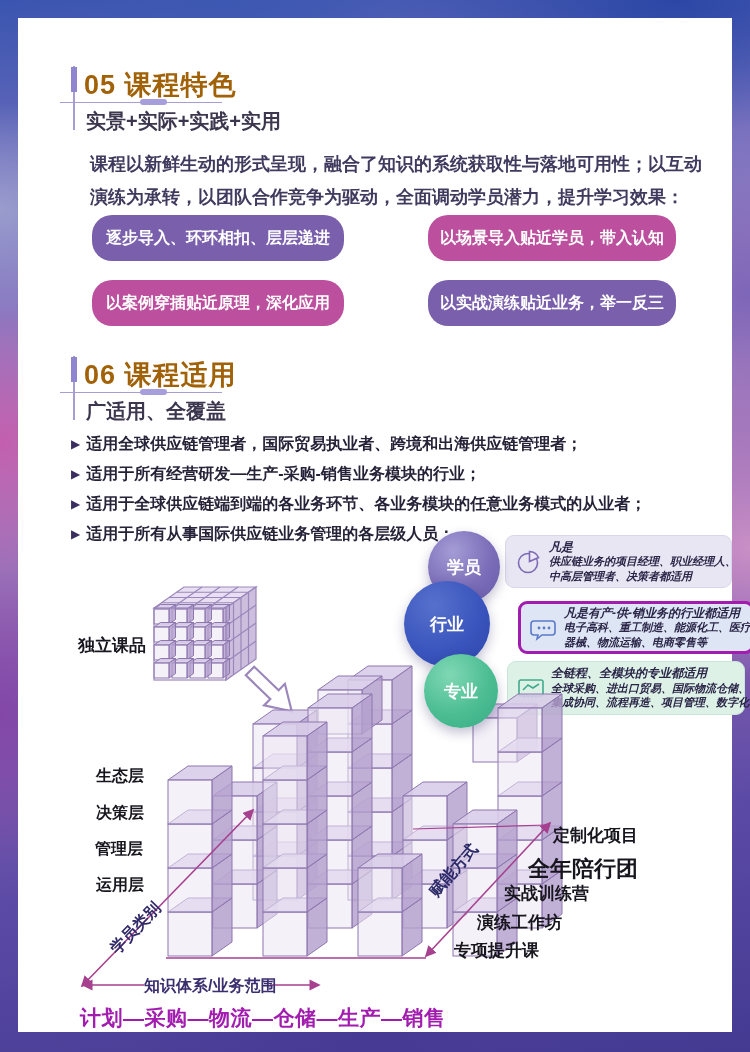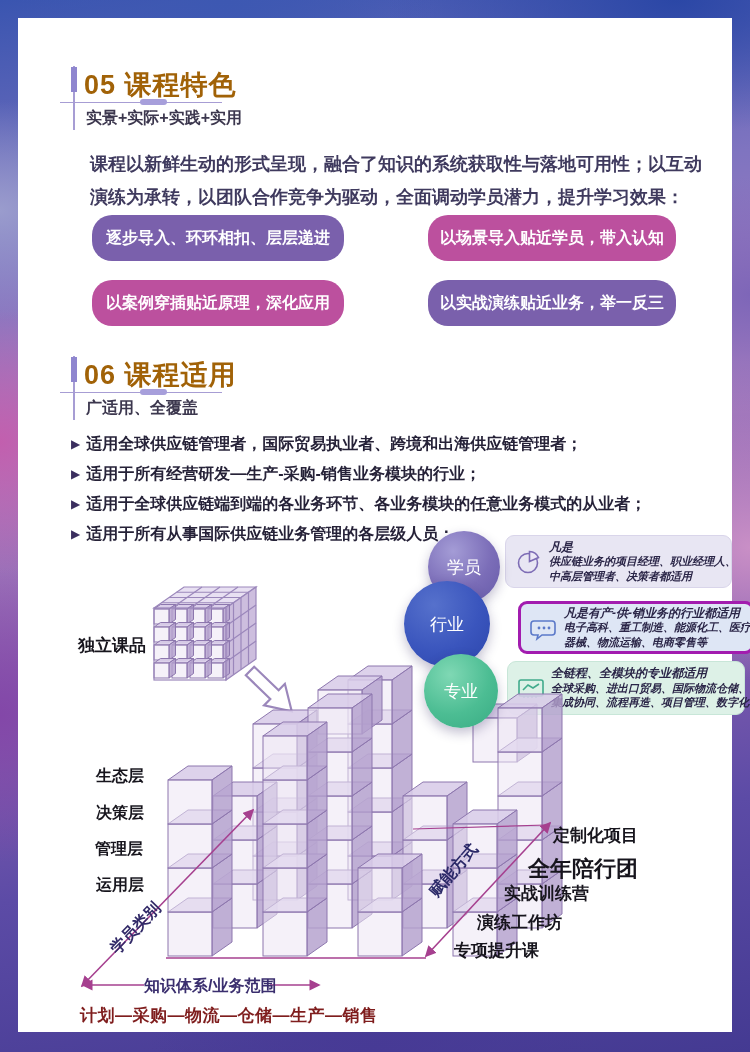--- a/index.html
+++ b/index.html
@@ -18,54 +18,54 @@
       linear-gradient(172deg,#3a55b0 0%,#7f74c0 22%,#a97fc0 40%,#8f63b2 58%,#5c4ba6 78%,#443a92 100%);
   }
   .card{position:absolute;left:18px;top:18px;width:714px;height:1014px;background:#ffffff;}
 
   
   .sec-vline{position:absolute;width:2px;background:#a79dd4;}
   .sec-vbar{position:absolute;width:6px;background:#8f86cf;}
   .sec-hline{position:absolute;height:1px;background:#a79dd4;}
   .sec-hseg{position:absolute;height:6px;background:#a79fdb;border-radius:3px;}
   .sec-title{position:absolute;font-size:27px;font-weight:bold;color:#a16207;letter-spacing:1px;white-space:nowrap;}
-  .sec-sub{position:absolute;font-size:16px;font-weight:bold;color:#3c374e;white-space:nowrap;}
+  .sec-sub{position:absolute;font-size:20px;font-weight:bold;color:#3c374e;white-space:nowrap;}
 
   .intro{position:absolute;font-size:18px;font-weight:bold;color:#3f3a5e;line-height:33px;white-space:nowrap;}
 
   .pill{position:absolute;height:46px;border-radius:20px;display:flex;align-items:center;justify-content:center;
         color:#ffffff;font-size:16px;font-weight:bold;white-space:nowrap;}
   .pill.purple{background:#7a60ac;}
   .pill.magenta{background:#bc509e;}
 
   .bullets{position:absolute;left:53px;top:416px;width:650px;}
   .brow{display:flex;align-items:flex-start;margin-bottom:10px;}
   .bmark{color:#3a2e5e;font-size:12px;margin-right:6px;line-height:20px;}
   .btext{font-size:16px;font-weight:bold;color:#262238;line-height:20px;white-space:nowrap;}
 
   .circle{position:absolute;border-radius:50%;display:flex;align-items:center;justify-content:center;
-          color:#fff;font-size:17px;font-weight:normal;box-shadow:0 5px 12px rgba(40,30,90,.28);}
+          color:#fff;font-size:17px;font-weight:bold;box-shadow:0 5px 12px rgba(40,30,90,.28);}
   .c-student{left:410px;top:513px;width:72px;height:72px;z-index:3;
     background:radial-gradient(circle at 35% 28%, #a49cd6 0%, #7b6db8 55%, #665aa8 100%);}
   .c-industry{left:386px;top:563px;width:86px;height:86px;z-index:4;
     background:radial-gradient(circle at 35% 28%, #5671cc 0%, #3a55bd 55%, #2c45ab 100%);}
   .c-pro{left:406px;top:636px;width:74px;height:74px;z-index:5;
     background:radial-gradient(circle at 35% 28%, #7fd8b4 0%, #4cbd93 55%, #38ab83 100%);}
 
   .infobox{position:absolute;border-radius:9px;display:flex;align-items:center;padding:0 8px;box-sizing:border-box;font-style:italic;}
   .ib1{left:487px;top:517px;width:227px;height:53px;background:#e8e6f3;border:1px solid #d9d5ea;}
   .ib2{left:487px;top:583px;width:236px;height:53px;background:#dee6f5;border:3px solid #a21caf;margin-left:13px;}
   .ib3{left:489px;top:643px;width:238px;height:54px;background:#ddf1e7;border:1px solid #c8e6d8;}
   .ibicon{width:30px;height:30px;flex:0 0 30px;margin-right:5px;}
   .ibtext{font-size:11px;font-weight:bold;color:#2a2547;line-height:14.5px;white-space:nowrap;}
   .ibhead{font-size:12px;}
 
   .dlabel{position:absolute;font-weight:bold;color:#17151d;font-size:16px;white-space:nowrap;}
   .axis-label{position:absolute;font-weight:bold;color:#322a68;font-size:16px;white-space:nowrap;}
-  .flow{position:absolute;left:62px;top:986px;font-size:17px;font-weight:bold;color:#7f1d1d;white-space:nowrap;letter-spacing:.5px;}
+  .flow{position:absolute;left:62px;top:986px;font-size:21px;font-weight:bold;color:#a21caf;white-space:nowrap;letter-spacing:.5px;}
   .diagram-svg{position:absolute;left:40px;top:550px;width:680px;height:460px;}
 
   .ct{fill:#d8cce8;fill-opacity:.88;stroke:#8d77ae;stroke-width:1;}
   .cr{fill:#b3a0cd;fill-opacity:.82;stroke:#8d77ae;stroke-width:1;}
   .cf{fill:#ece6f4;fill-opacity:.55;stroke:#8d77ae;stroke-width:1;}
   .mline{stroke:#a6408f;stroke-width:1.6;fill:none;}
   .tline{stroke:#a6408f;stroke-width:1.2;fill:none;}
   .rub{stroke:#9b87bb;stroke-width:1.2;}
 </style>
 </head>

